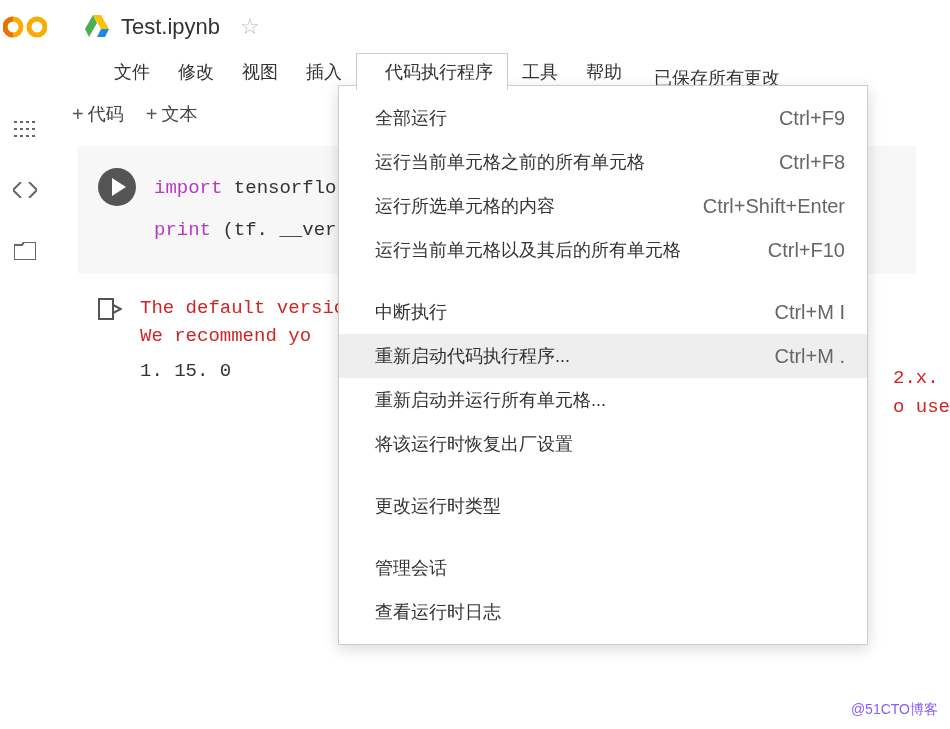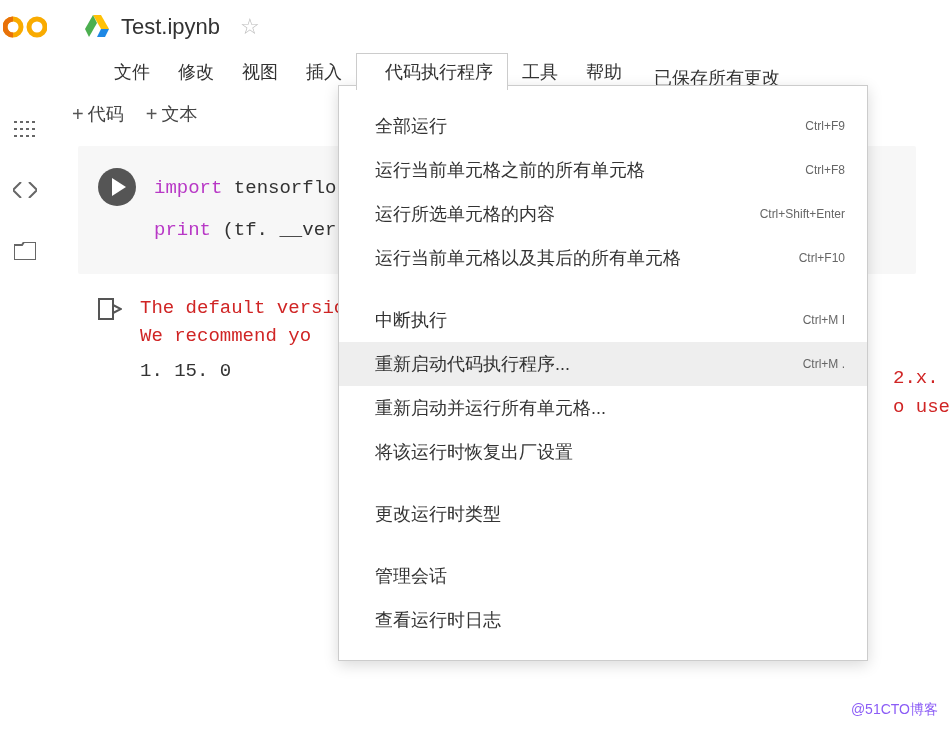--- a/index.html
+++ b/index.html
@@ -169,38 +169,38 @@
     }
     .dropdown {
       position: absolute;
       left: 338px;
       top: 85px;
       width: 530px;
       background: #fff;
       border: 1px solid #ccc;
       box-shadow: 0 4px 14px rgba(0,0,0,0.15);
       z-index: 20;
-      padding: 18px 0;
+      padding: 10px 0;
     }
     .dd-item {
       display: flex;
       justify-content: space-between;
       align-items: center;
       padding: 10px 22px 10px 36px;
       font-size: 18px;
       color: #333;
       cursor: pointer;
     }
     .dd-item.highlighted {
       background: #eee;
       gap: 31px;
     }
     .dd-shortcut {
       color: #666;
-      font-size: 12px;
+      font-size: 20px;
     }
     .dd-sep {
       height: 18px;
     }
     .watermark {
       position: absolute;
       right: 12px;
       bottom: 10px;
       color: #8b5cf6;
       font-size: 14px;

